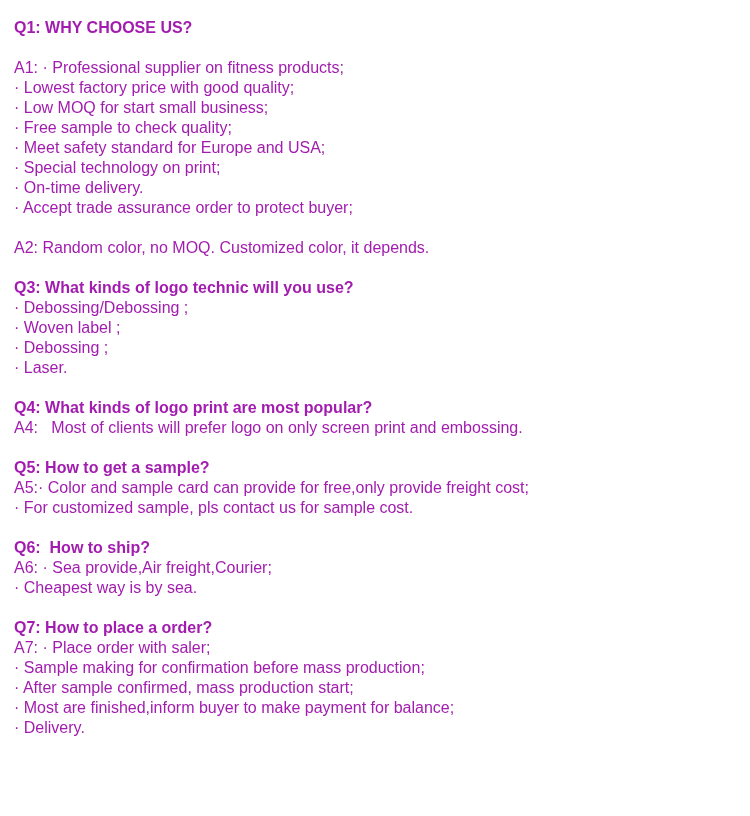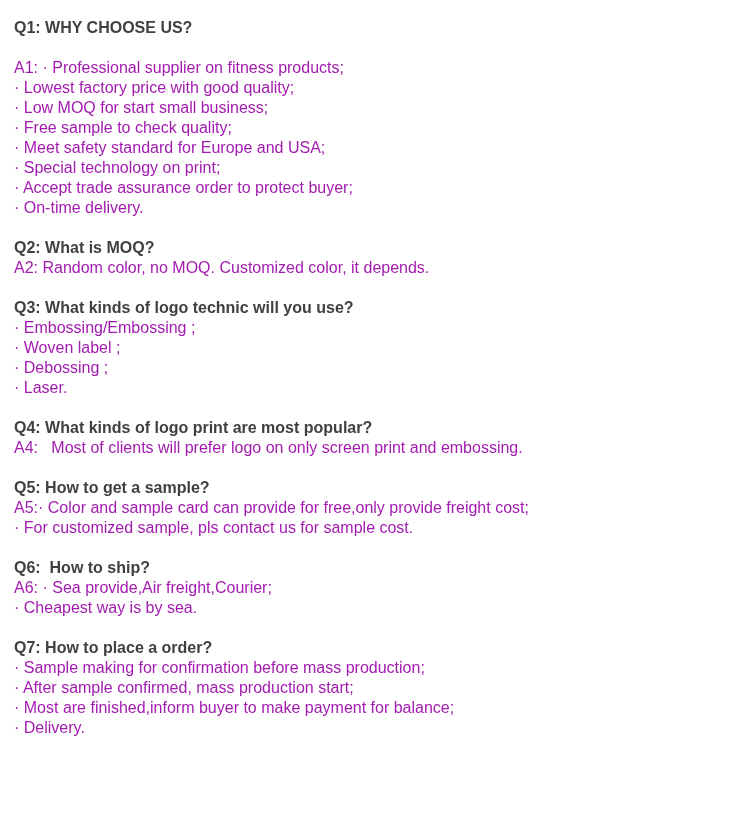--- a/index.html
+++ b/index.html
@@ -20,21 +20,21 @@
   }
   .faq-section {
     margin: 0 0 20px 0;
   }
   .q {
     margin: 0;
     font-size: 16px;
     line-height: 20px;
     font-weight: bold;
     white-space: pre-wrap;
-    color: #404040;
+    color: #a21caf;
   }
   
   .faq-section:first-child .q {
     margin-bottom: 20px;
   }
   .line {
     margin: 0;
     font-size: 16px;
     line-height: 20px;
     font-weight: normal;
@@ -47,48 +47,48 @@
 
 <main class="doc" id="faq-root">
     <section class="faq-section">
       <h2 class="q">Q1: WHY CHOOSE US?</h2>
       <p class="line">A1: · Professional supplier on fitness products;</p>
       <p class="line">· Lowest factory price with good quality;</p>
       <p class="line">· Low MOQ for start small business;</p>
       <p class="line">· Free sample to check quality;</p>
       <p class="line">· Meet safety standard for Europe and USA;</p>
       <p class="line">· Special technology on print;</p>
+      <p class="line">· On-time delivery.</p>
       <p class="line">· Accept trade assurance order to protect buyer;</p>
-      <p class="line">· On-time delivery.</p>
     </section>
     <section class="faq-section">
-      <h2 class="q">Q2: What is MOQ?</h2>
       <p class="line">A2: Random color, no MOQ. Customized color, it depends.</p>
     </section>
     <section class="faq-section">
       <h2 class="q">Q3: What kinds of logo technic will you use?</h2>
-      <p class="line">· Embossing/Embossing ;</p>
+      <p class="line">· Debossing/Debossing ;</p>
       <p class="line">· Woven label ;</p>
       <p class="line">· Debossing ;</p>
       <p class="line">· Laser.</p>
     </section>
     <section class="faq-section">
       <h2 class="q">Q4: What kinds of logo print are most popular?</h2>
       <p class="line">A4:   Most of clients will prefer logo on only screen print and embossing.</p>
     </section>
     <section class="faq-section">
       <h2 class="q">Q5: How to get a sample?</h2>
       <p class="line">A5:· Color and sample card can provide for free,only provide freight cost;</p>
       <p class="line">· For customized sample, pls contact us for sample cost.</p>
     </section>
     <section class="faq-section">
       <h2 class="q">Q6:  How to ship?</h2>
       <p class="line">A6: · Sea provide,Air freight,Courier;</p>
       <p class="line">· Cheapest way is by sea.</p>
     </section>
     <section class="faq-section">
       <h2 class="q">Q7: How to place a order?</h2>
+      <p class="line">A7: · Place order with saler;</p>
       <p class="line">· Sample making for confirmation before mass production;</p>
       <p class="line">· After sample confirmed, mass production start;</p>
       <p class="line">· Most are finished,inform buyer to make payment for balance;</p>
       <p class="line">· Delivery.</p>
     </section>
   </main>
 
 </body></html>

